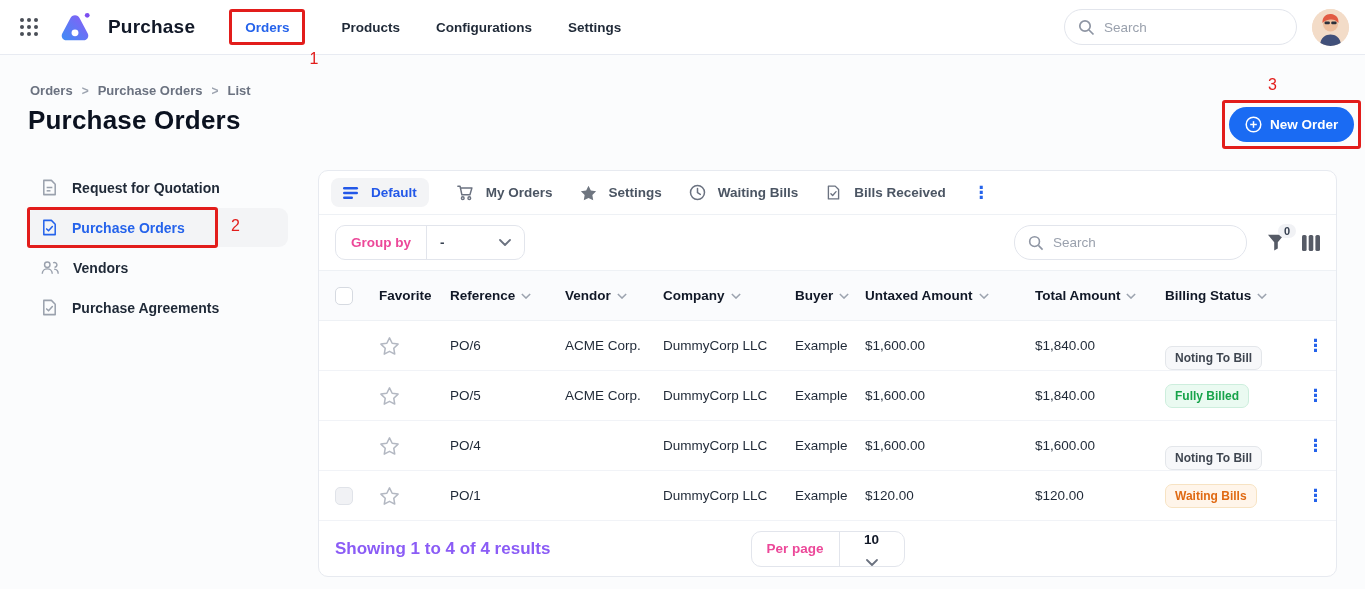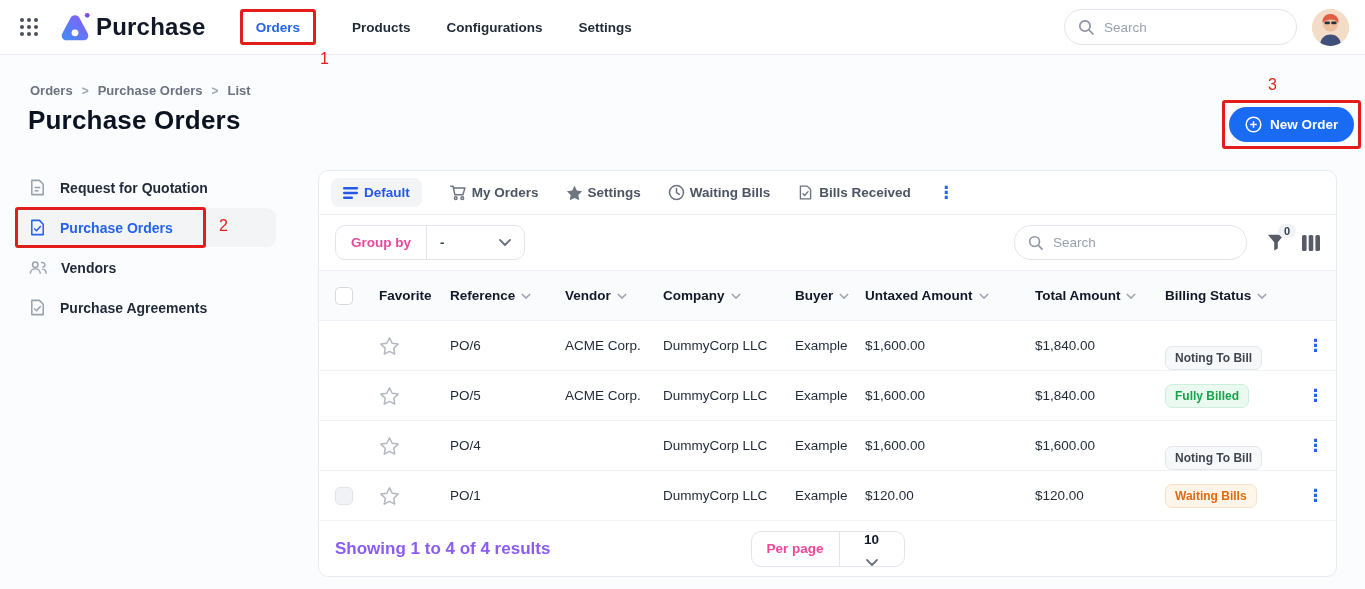--- a/index.html
+++ b/index.html
@@ -11,21 +11,21 @@
   svg { display:block; }
 
   
   .topbar {
     position:absolute; left:0; top:0; width:1365px; height:55px;
     background:#fff; border-bottom:1px solid #e8ebf2;
     display:flex; align-items:center; padding:0 16px;
   }
   .apps-grid { margin-left:2px; cursor:pointer; }
   .logo { margin-left:18px; }
-  .app-title { margin-left:4px; font-size:24px; font-weight:800; color:#111827; letter-spacing:.2px; }
+  .app-title { margin-left:16px; font-size:19px; font-weight:800; color:#111827; letter-spacing:.2px; }
   .topnav { margin-left:34px; display:flex; align-items:center; gap:36px; }
   .nav-link { font-size:13.5px; font-weight:700; color:#1f2937; text-decoration:none; cursor:pointer; }
   .nav-link.active { color:#2563eb; }
   .red-box { border:3px solid #e21d1b; border-radius:3px; }
   .nav-orders-box { position:relative; padding:6px 13px; }
   .ann { color:#e21d1b; font-size:16px; font-weight:500; }
   .ann-1 { position:absolute; right:-16px; bottom:-26px; }
   .topbar-spacer { flex:1; }
   .search-pill {
     display:flex; align-items:center; gap:9px; height:36px; width:233px;
@@ -50,40 +50,40 @@
 
   .new-order-wrap { position:absolute; left:1222px; top:100px; padding:4px; }
   .btn-primary {
     display:flex; align-items:center; gap:8px; height:35px; padding:0 16px;
     background:#1a6bf3; color:#fff; border:none; border-radius:18px;
     font-size:13.5px; font-weight:700; font-family:inherit; cursor:pointer;
   }
   .ann-3 { position:absolute; left:1268px; top:76px; }
 
   
-  .sidebar { position:absolute; left:16px; top:168px; width:260px; }
+  .sidebar { position:absolute; left:28px; top:168px; width:260px; }
   .side-item {
     height:39px; display:flex; align-items:center; gap:13px; padding:0 12px;
     border-radius:9px; font-size:14px; font-weight:700; color:#1f2937; cursor:pointer;
     position:relative; margin-bottom:1px;
   }
   .side-item.active { background:#f3f4f6; color:#2563eb; }
   .side-red-box { position:absolute; left:-1px; top:-1px; width:191px; height:41px;
     border:3px solid #e21d1b; border-radius:3px; pointer-events:none; }
   .ann-2 { position:absolute; left:203px; top:9px; }
 
   
   .card {
     position:absolute; left:318px; top:170px; width:1019px; height:407px;
     background:#fff; border:1px solid #e7eaf0; border-radius:10px;
     display:flex; flex-direction:column; overflow:hidden;
   }
   .tabs-row { height:44px; flex:none; display:flex; align-items:center; gap:27px;
     padding:0 12px; border-bottom:1px solid #eef1f5; }
-  .tab { display:flex; align-items:center; gap:5px; font-size:13.5px; font-weight:700;
+  .tab { display:flex; align-items:center; gap:12px; font-size:13.5px; font-weight:700;
     color:#4b5563; cursor:pointer; white-space:nowrap; }
   .tab.active { background:#f3f4f6; color:#2358e8; border-radius:8px; padding:7px 12px; }
   .kebab { color:#2563eb; font-size:17px; font-weight:800; cursor:pointer; line-height:1; }
 
   .toolbar-row { height:56px; flex:none; display:flex; align-items:center;
     padding:0 16px; border-bottom:1px solid #eef1f5; }
   .seg-pill { display:flex; align-items:stretch; height:35px; border:1px solid #e2e5ec;
     border-radius:10px; background:#fff; overflow:hidden; }
   .seg-label { display:flex; align-items:center; padding:0 15px; color:#ec4899;
     font-size:13.5px; font-weight:600; }

